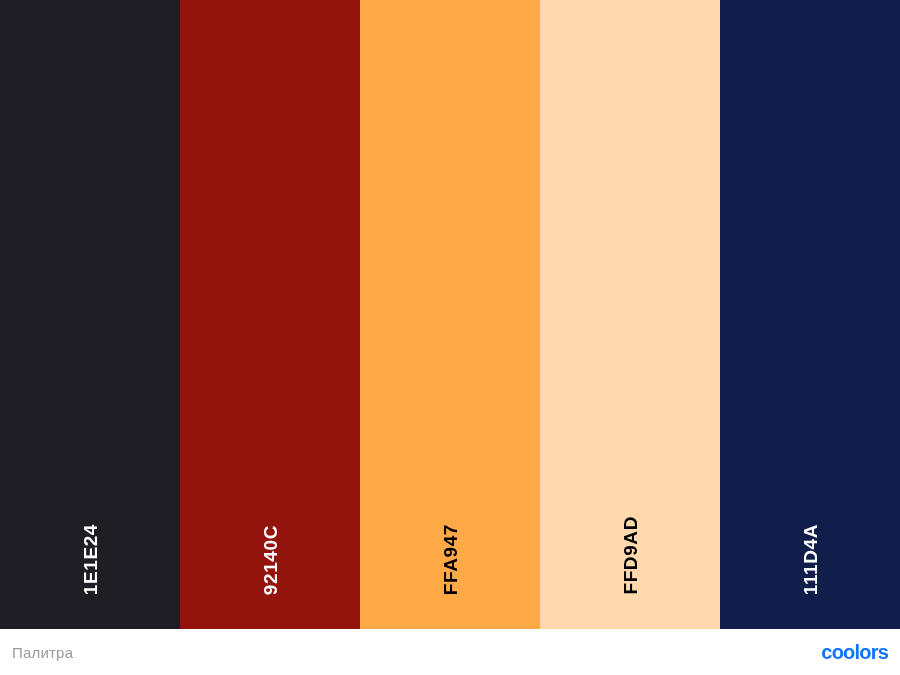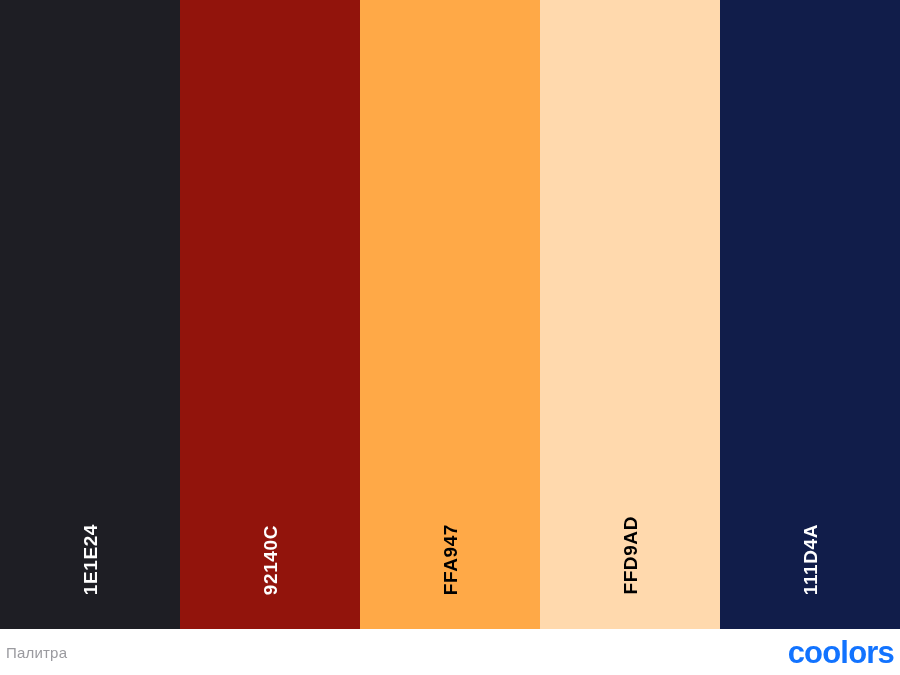--- a/index.html
+++ b/index.html
@@ -57,33 +57,33 @@
   }
 
   
   #footer {
     flex: 1 1 auto;
     height: 46px;
     background: #ffffff;
     display: flex;
     align-items: center;
     justify-content: space-between;
-    padding: 0 6px;
+    padding: 0 12px;
     box-sizing: border-box;
   }
   #footer-title {
     font-family: "Liberation Sans", sans-serif;
     font-size: 15px;
     font-weight: normal;
     color: #9a9a9f;
     letter-spacing: 0.2px;
   }
   #brand-logo {
     font-family: "Liberation Sans", sans-serif;
-    font-size: 31px;
+    font-size: 20px;
     font-weight: bold;
     color: #1273ff;
     letter-spacing: -0.8px;
     line-height: 1;
     display: flex;
     align-items: center;
   }
 </style>
 </head>
 <body>

